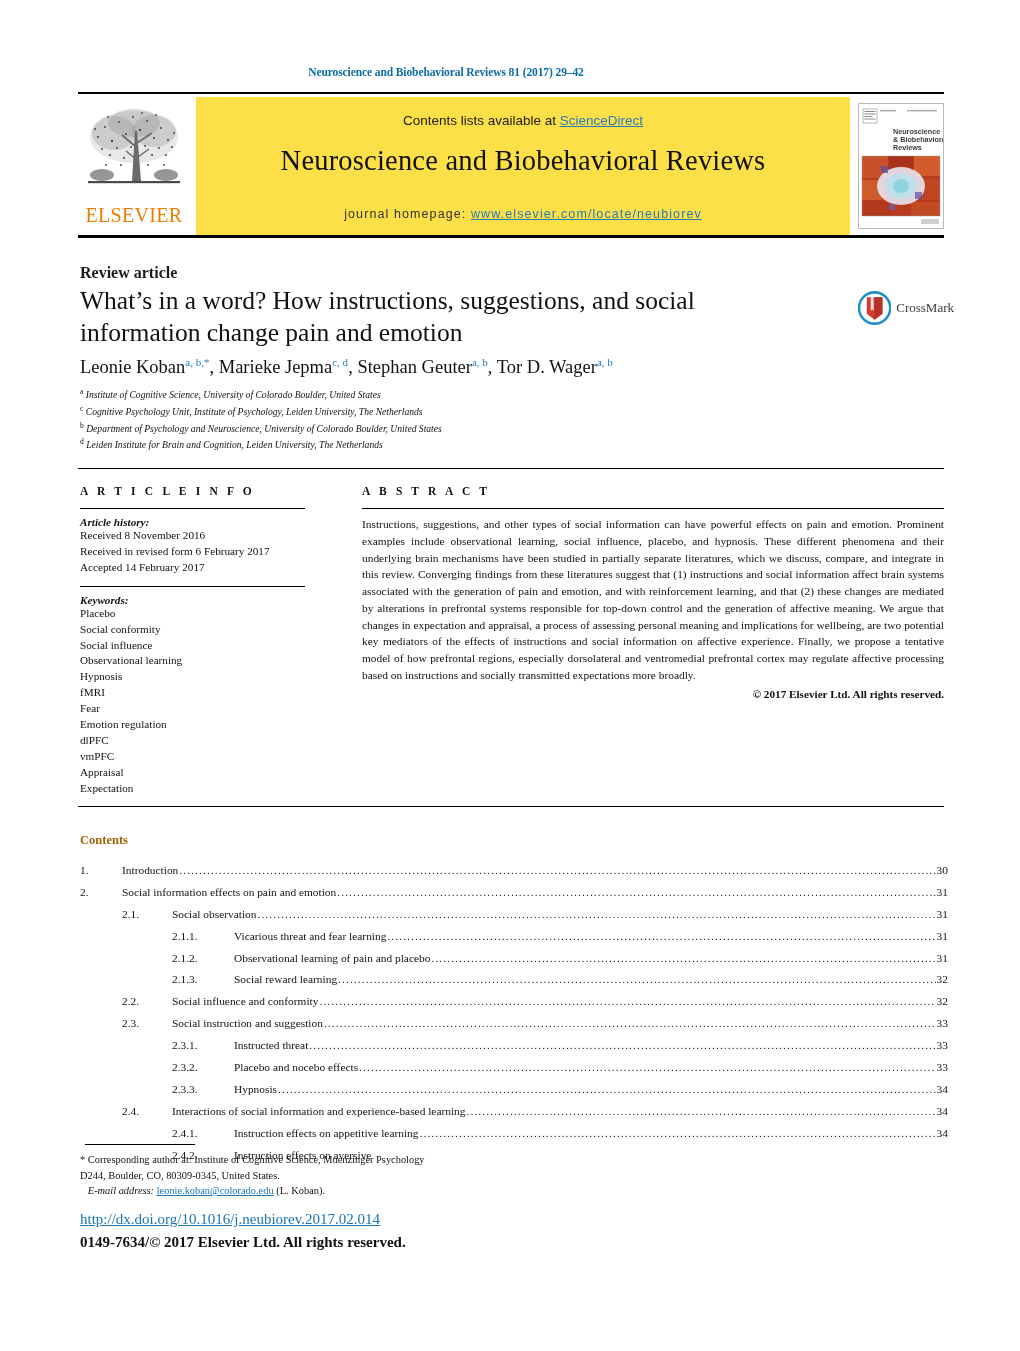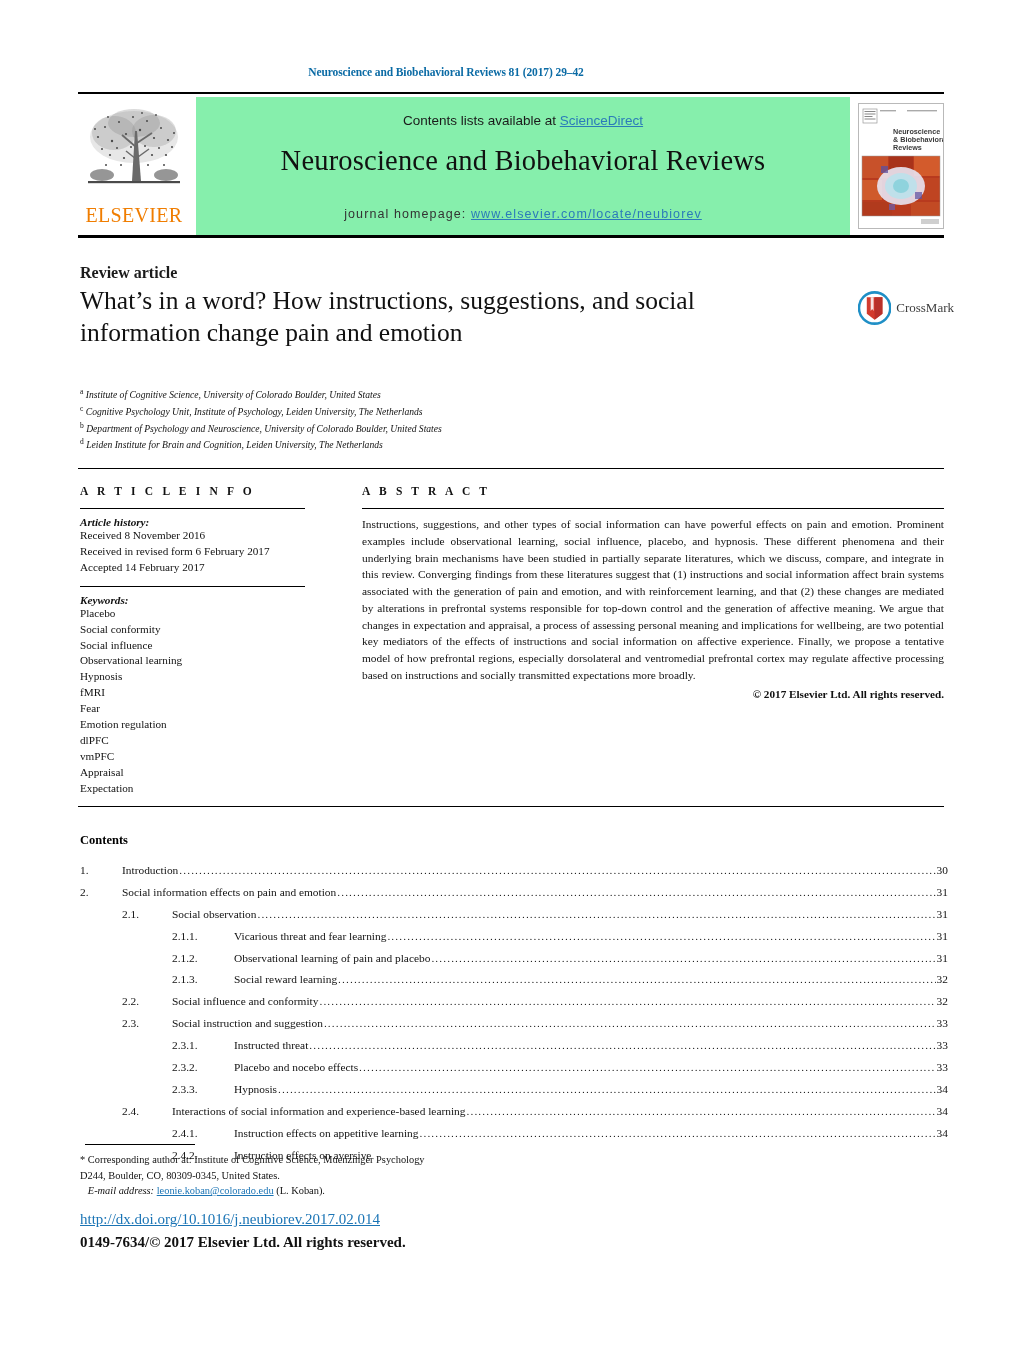--- a/index.html
+++ b/index.html
@@ -62,21 +62,21 @@
     text-align: center;
     color: #f07d00;
     font-family: "Liberation Serif", serif;
     font-size: 20px;
     letter-spacing: 0.3px;
     font-weight: 400;
     margin-top: 1px;
   }
   .center-band {
     flex: 1 1 auto;
-    background: #86efac;
+    background: #fde047;
     position: relative;
     margin-left: 6px;
     margin-right: 8px;
   }
   .contents-line {
     position: absolute;
     top: 16px; left: 0; right: 0;
     text-align: center;
     font-family: "Liberation Sans", sans-serif;
     font-size: 13.5px;
@@ -231,21 +231,21 @@
     width: 866px;
     border-top: 1.3px solid #000;
   }
 
   
   .contents-title {
     position: absolute;
     left: 80px; top: 833px;
     font-size: 12.5px;
     font-weight: bold;
-    color: #000000;
+    color: #a16207;
   }
   .toc {
     position: absolute;
     left: 80px; top: 860px;
     width: 868px;
     font-size: 11.4px;
     color: #111;
   }
   .toc-row {
     display: flex;
@@ -432,20 +432,26 @@
   <div class="crossmark">
     <svg width="34" height="34" viewBox="0 0 34 34">
       <circle cx="17" cy="17" r="16" fill="#ffffff" stroke="#1f8fc6" stroke-width="2.6"></circle>
       <path d="M9 6 h16 v17 l-8 6 -8 -6 Z" fill="#d23b2e"></path>
       <path d="M17 6 h8 v17 l-8 6 Z" fill="#b8302a"></path>
       <path d="M13 6 h3 v14 l-1.5 -2 -1.5 2 Z" fill="#ffffff" opacity="0.85"></path>
     </svg>
     <span class="crossmark-text">CrossMark</span>
   </div>
 
+  <div class="authors">
+    <span>Leonie Koban</span><sup>a, b,</sup><sup>*</sup>,
+    <span>Marieke Jepma</span><sup>c, d</sup>,
+    <span>Stephan Geuter</span><sup>a, b</sup>,
+    <span>Tor D. Wager</span><sup>a, b</sup>
+  </div>
 
   <div class="affils">
     <div><sup>a</sup> <span>Institute of Cognitive Science, University of Colorado Boulder, United States</span></div>
     <div><sup>c</sup> <span>Cognitive Psychology Unit, Institute of Psychology, Leiden University, The Netherlands</span></div>
     <div><sup>b</sup> <span>Department of Psychology and Neuroscience, University of Colorado Boulder, United States</span></div>
     <div><sup>d</sup> <span>Leiden Institute for Brain and Cognition, Leiden University, The Netherlands</span></div>
   </div>
 
   <div class="rule-under-head"></div>
 

